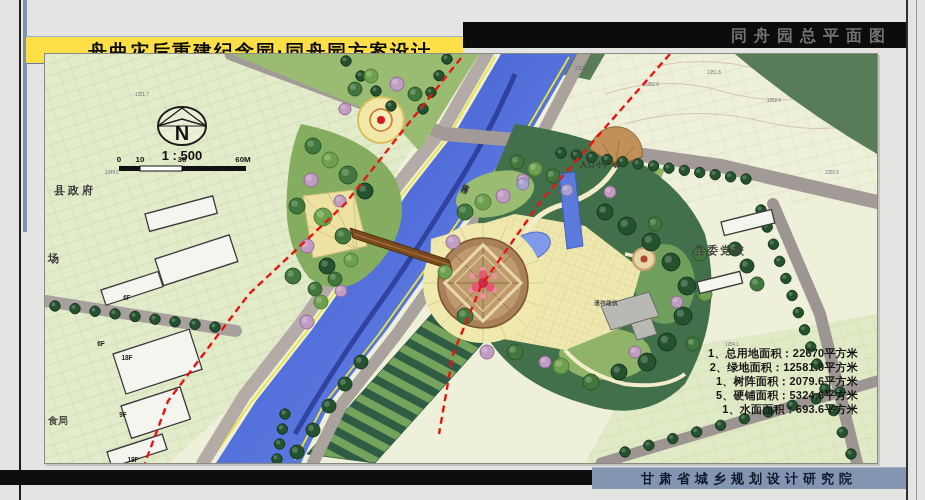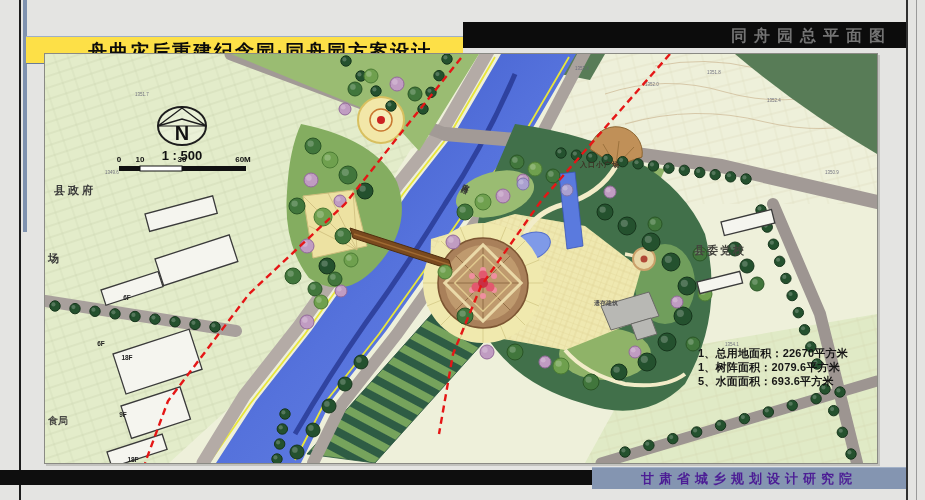--- a/index.html
+++ b/index.html
@@ -16,36 +16,36 @@
              border-top:1px solid #9fafc6;border-bottom:1px solid #6b7c96;}
   #title-bar .t{position:absolute;left:62px;top:2px;font-size:19px;font-weight:900;
                 color:#0b0b0b;letter-spacing:2px;white-space:nowrap;}
   #drawing-bar{left:463px;top:22px;width:443px;height:26px;background:#0c0c0c;}
   #drawing-bar .t{position:absolute;right:14px;top:4px;font-size:16px;font-weight:bold;
                   color:#737373;letter-spacing:7px;white-space:nowrap;}
   
   #footer-black{left:0;top:470px;width:906px;height:15px;background:#0e0e0e;}
   #footer-bar{left:592px;top:467px;width:314px;height:21px;background:#8495b1;
               border-top:1px solid #a2b1c7;display:flex;align-items:center;justify-content:center;}
-  #footer-bar .t{font-size:13px;font-weight:bold;color:#4c1d95;letter-spacing:5px;white-space:nowrap;}
+  #footer-bar .t{font-size:13px;font-weight:bold;color:#0f172a;letter-spacing:5px;white-space:nowrap;}
   
   #map{left:44px;top:53px;width:832px;height:409px;background:#eef0da;
        border:1px solid #8a8a84;box-shadow:2px 2px 0 #c2c2be;overflow:hidden;}
   #map svg{display:block;}
   .lbl{position:absolute;color:#3a3a3a;font-weight:bold;white-space:nowrap;pointer-events:none;}
   #lbl-gov{left:54px;top:183px;font-size:11px;letter-spacing:3px;}
   #lbl-square{left:48px;top:251px;font-size:11px;}
   #lbl-bureau{left:48px;top:375px;font-size:10px;color:#4a4a46;margin-top:39px;}
   #lbl-school{left:694px;top:243px;font-size:11px;letter-spacing:2px;color:#44443e;}
   #lbl-entrance{left:580px;top:160px;font-size:7px;color:#3d3326;letter-spacing:1px;}
   #lbl-preserved{left:594px;top:299px;font-size:6px;color:#555;}
   #lbl-river-road{left:463px;top:178px;font-size:7px;color:#333;writing-mode:vertical-rl;
                   letter-spacing:2px;transform:rotate(22deg);}
   
-  #stats{left:698px;top:347px;width:186px;}
+  #stats{left:672px;top:347px;width:186px;text-align:right;}
   #stats li{list-style:none;font-size:11px;font-weight:bold;color:#161616;
             line-height:13.9px;letter-spacing:0.2px;white-space:nowrap;}
   #stats ul{margin:0;padding:0;}
 </style>
 </head>
 <body>
 
 <div class="abs" id="vline-left"></div>
 <div class="abs" id="vline-accent"></div>
 <div class="abs" id="vline-right1"></div>
@@ -498,21 +498,23 @@
 <div class="lbl" id="lbl-square">场</div>
 <div class="lbl" id="lbl-bureau">食局</div>
 <div class="lbl" id="lbl-school">县委党校</div>
 <div class="lbl" id="lbl-entrance">入口小广场</div>
 <div class="lbl" id="lbl-preserved">遗存建筑</div>
 <div class="lbl" id="lbl-river-road">滨河路</div>
 
 <div class="abs" id="stats">
   <ul>
     <li>1、总用地面积：22670平方米</li>
+    <li>2、绿地面积：12581.9平方米</li>
     <li>1、树阵面积：2079.6平方米</li>
-    <li>5、水面面积：693.6平方米</li>
+    <li>5、硬铺面积：5324.6平方米</li>
+    <li>1、水面面积：693.6平方米</li>
   </ul>
 </div>
 
 <div class="abs" id="footer-black"></div>
 <div class="abs" id="footer-bar">
   <div class="t">甘肃省城乡规划设计研究院</div>
 </div>
 
 </body></html>

